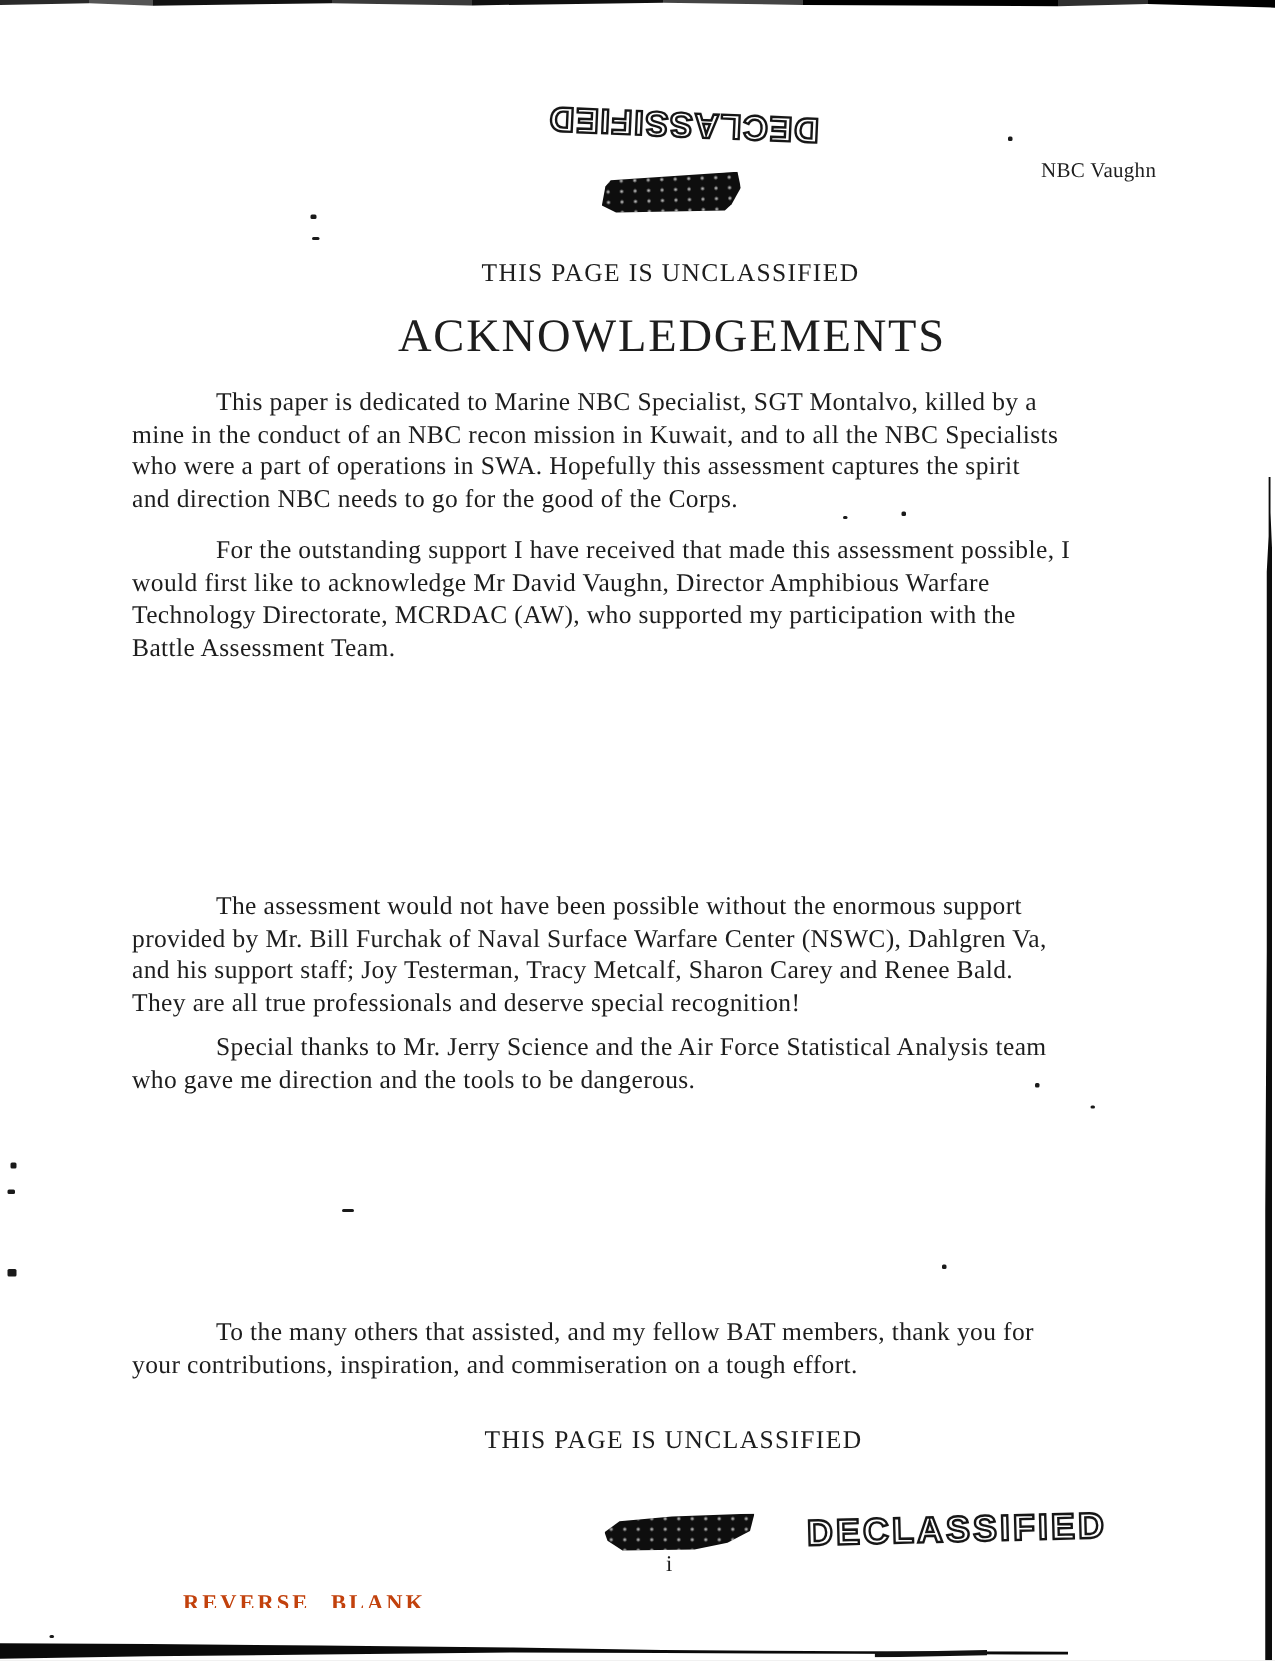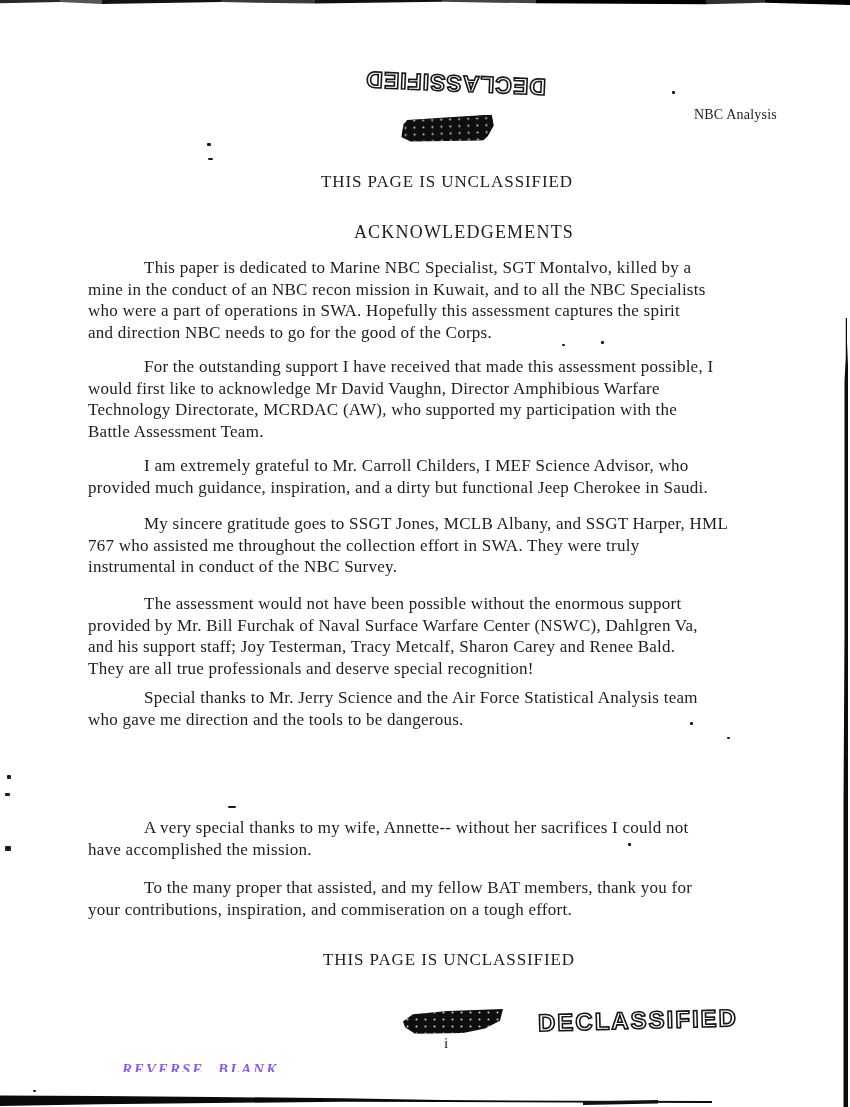--- a/index.html
+++ b/index.html
@@ -74,21 +74,21 @@
   .corner-label{
     position:absolute;left:694px;top:107px;
     font-size:14px;letter-spacing:.2px;
   }
   .header-line{
     position:absolute;left:447px;top:172px;transform:translateX(-50%);
     font-size:17px;letter-spacing:.9px;white-space:nowrap;
   }
   .title{
     position:absolute;left:448px;top:206px;transform:translateX(-50%);
-    font-size:18px;font-weight:400;letter-spacing:1.2px;margin:16px;white-space:nowrap;
+    font-size:31px;font-weight:400;letter-spacing:1.2px;margin:0;white-space:nowrap;
   }
   .para{
     position:absolute;left:88px;width:740px;margin:0;
     font-size:17px;line-height:21.6px;letter-spacing:.25px;
     white-space:pre-line;text-indent:56px;
   }
   .p1{top:257px;}
   .p2{top:356px;}
   .p3{top:455px;}
   .p4{top:513px;}
@@ -104,21 +104,21 @@
   .page-number{
     position:absolute;left:444px;top:1035px;
     font-size:15px;
   }
   .reverse-blank{
     position:absolute;left:122px;top:1060px;
     height:12px;width:200px;overflow:hidden;
   }
   .reverse-blank span{
     font-size:15px;font-weight:700;letter-spacing:2px;
-    word-spacing:8px;color:#8b5cf6;font-style:italic;
+    word-spacing:8px;color:#c2410c;
   }
 </style>
 </head>
 <body>
 
 <div class="page">
 
   <div class="edge-top"></div>
   <div class="edge-right"></div>
   <div class="edge-bottom"></div>
@@ -133,47 +133,40 @@
   <div class="speck" style="left:690px;top:722px;width:3px;height:3px;"></div>
   <div class="speck" style="left:727px;top:737px;width:3px;height:2px;"></div>
   <div class="speck" style="left:628px;top:843px;width:3px;height:3px;"></div>
   <div class="speck" style="left:7px;top:775px;width:4px;height:4px;"></div>
   <div class="speck" style="left:5px;top:793px;width:5px;height:3px;"></div>
   <div class="speck" style="left:5px;top:846px;width:6px;height:5px;"></div>
   <div class="speck" style="left:33px;top:1090px;width:3px;height:2px;"></div>
 
   <div class="stamp stamp-top">DECLASSIFIED</div>
   <div class="redaction redaction-top"></div>
-  <div class="corner-label">NBC Analysis</div>
+  <div class="corner-label">NBC Vaughn</div>
 
   <div class="header-line">THIS PAGE IS UNCLASSIFIED</div>
   <h1 class="title">ACKNOWLEDGEMENTS</h1>
 
   <p class="para p2">For the outstanding support I have received that made this assessment possible, I
 would first like to acknowledge Mr David Vaughn, Director Amphibious Warfare
 Technology Directorate, MCRDAC (AW), who supported my participation with the
 Battle Assessment Team.</p>
   <p class="para p1">This paper is dedicated to Marine NBC Specialist, SGT Montalvo, killed by a
 mine in the conduct of an NBC recon mission in Kuwait, and to all the NBC Specialists
 who were a part of operations in SWA.  Hopefully this assessment captures the spirit
 and direction NBC needs to go for the good of the Corps.</p>
-  <p class="para p3">I am extremely grateful to Mr. Carroll Childers, I MEF Science Advisor, who
-provided much guidance, inspiration, and a dirty but functional Jeep Cherokee in Saudi.</p>
-  <p class="para p4">My sincere gratitude goes to SSGT Jones, MCLB Albany, and SSGT Harper, HML
-767 who assisted me throughout the collection effort in SWA.  They were truly
-instrumental in conduct of the NBC Survey.</p>
   <p class="para p5">The assessment would not have been possible without the enormous support
 provided by Mr. Bill Furchak of Naval Surface Warfare Center (NSWC), Dahlgren Va,
 and his support staff; Joy Testerman, Tracy Metcalf, Sharon Carey and Renee Bald.
 They are all true professionals and deserve special recognition!</p>
   <p class="para p6">Special thanks to Mr. Jerry Science and the Air Force Statistical Analysis team
 who gave me direction and the tools to be dangerous.</p>
-  <p class="para p8">A very special thanks to my wife, Annette-- without her sacrifices I could not
-have accomplished the mission.</p>
-  <p class="para p9">To the many proper that assisted, and my fellow BAT members, thank you for
+  <p class="para p9">To the many others that assisted, and my fellow BAT members, thank you for
 your contributions, inspiration, and commiseration on a tough effort.</p>
 
   <div class="footer-line">THIS PAGE IS UNCLASSIFIED</div>
   <div class="redaction redaction-bottom"></div>
   <div class="stamp stamp-bottom">DECLASSIFIED</div>
   <div class="page-number">i</div>
   <div class="reverse-blank">
     <span>REVERSE BLANK</span>
   </div>
 

